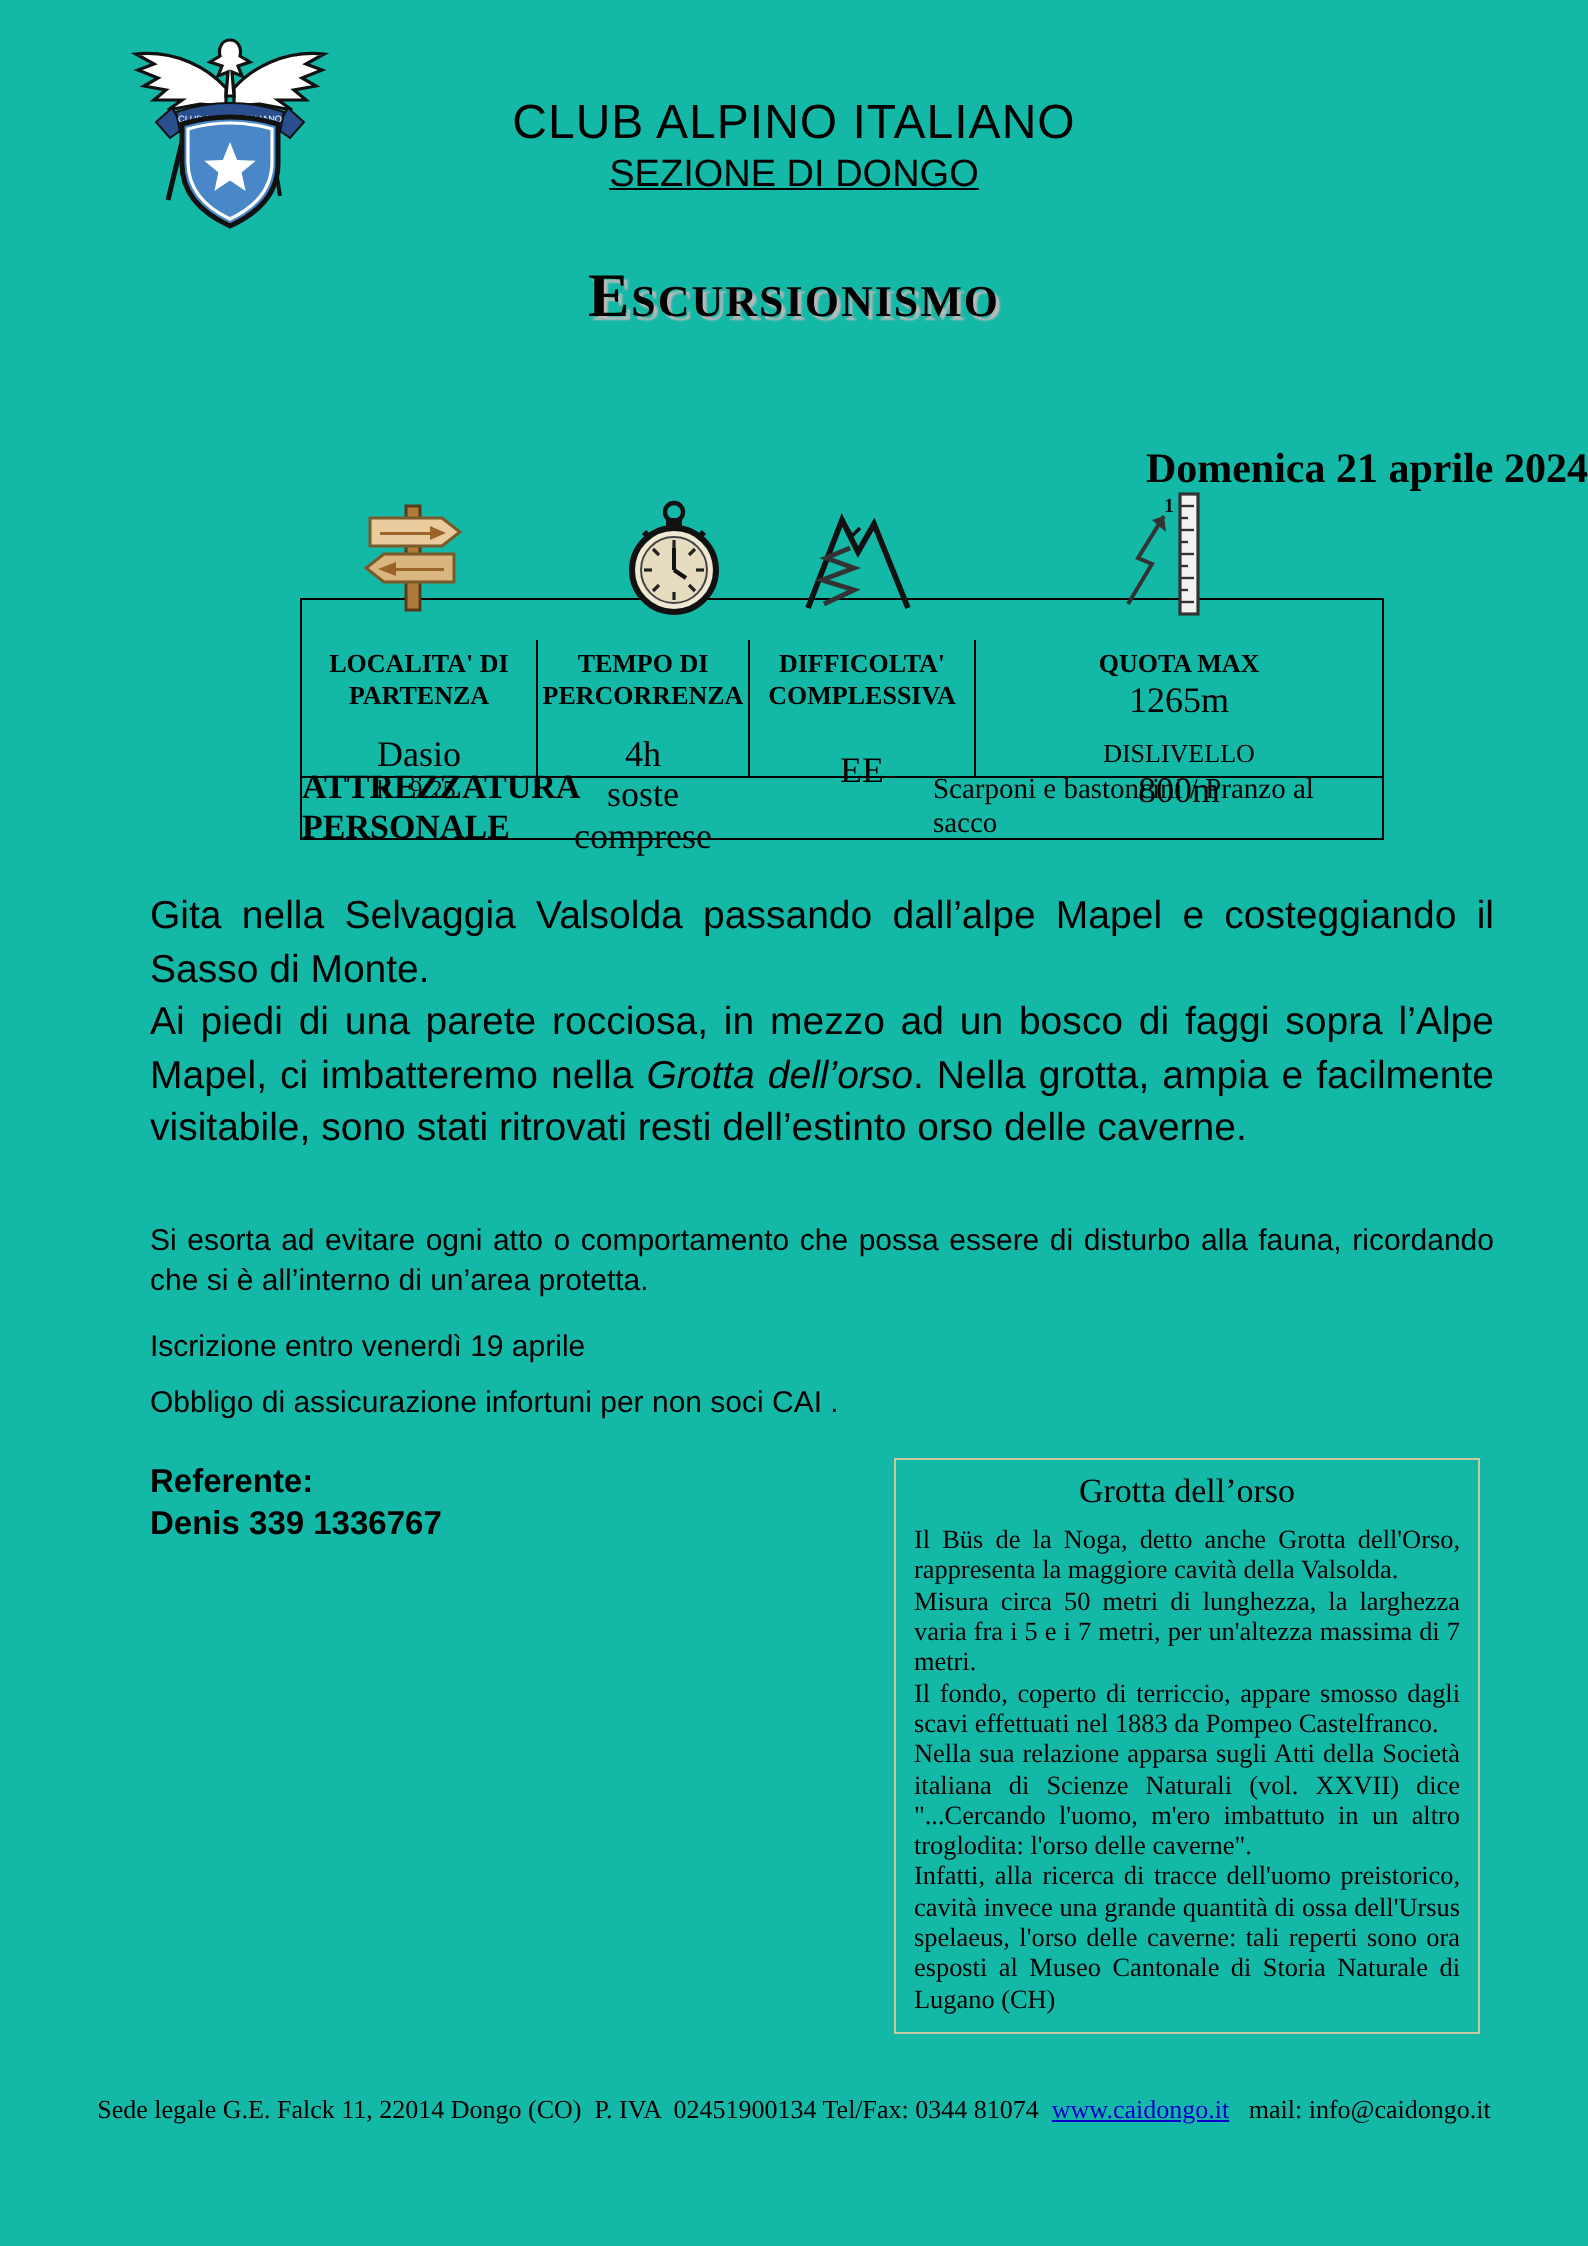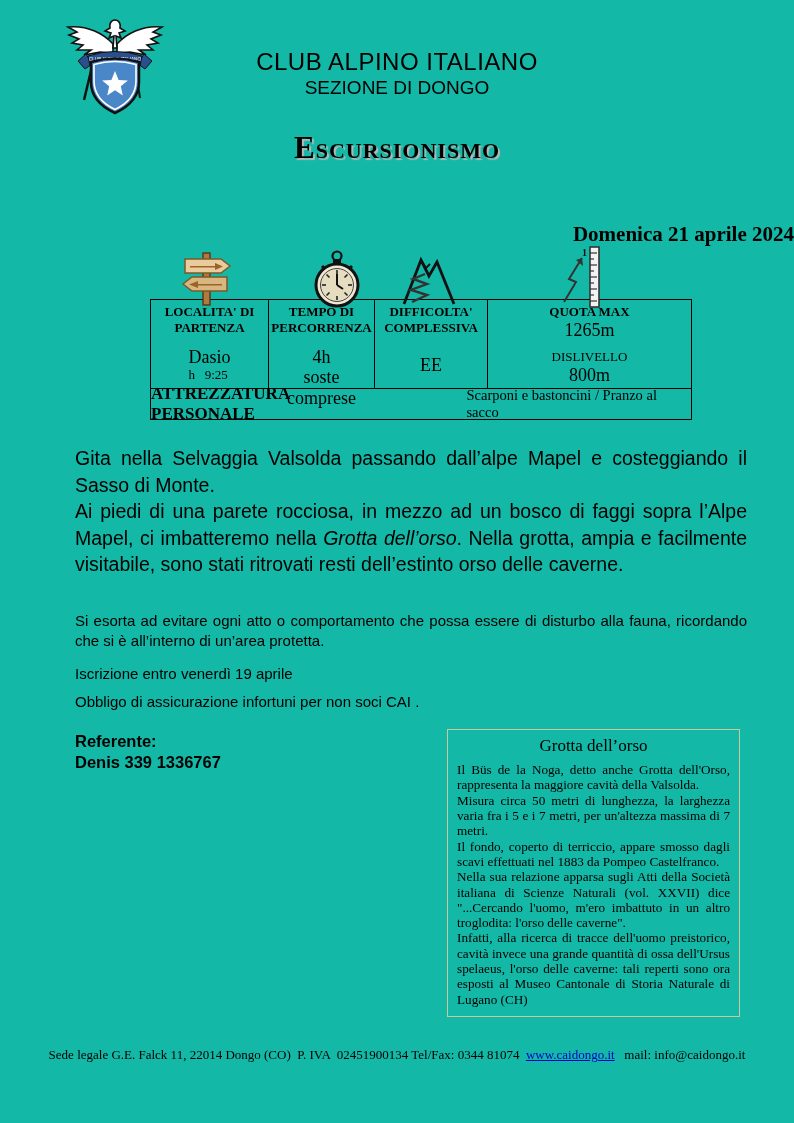--- a/index.html
+++ b/index.html
@@ -10,21 +10,21 @@
     font-family:"Liberation Serif", serif; color:#000;
   }
   
   .logo { position:absolute; left:64px; top:12px; width:102px; height:104px; }
   .org-name {
     position:absolute; top:48px; left:0; width:794px; text-align:center;
     font-family:"Liberation Sans", sans-serif; font-size:24px; letter-spacing:0.5px;
   }
   .section-name {
     position:absolute; top:77px; left:0; width:794px; text-align:center;
-    font-family:"Liberation Sans", sans-serif; font-size:19px;
+    font-family:"Liberation Sans", sans-serif; font-size:19px;text-decoration:underline;
   }
   
   .activity-title {
     position:absolute; top:130px; left:0; width:794px; text-align:center;
     font-weight:bold; font-size:31px; font-variant:small-caps; letter-spacing:1px;
     text-shadow:2px 2px 1px #b9b9b9;
   }
   .destination-title {
     position:absolute; top:169px; left:0; width:794px; text-align:center;
     font-weight:bold; font-size:28px;
@@ -34,21 +34,21 @@
     font-weight:bold; font-size:21px;
   }
   
   .table-icon { position:absolute; z-index:2; }
   
   .info-table {
     position:absolute; left:150px; top:299px; width:542px;
     border:1px solid #000; background:transparent;
   }
   .info-cols { display:flex; height:88px; }
-  .info-col { border-right:1px solid #000; text-align:center; padding-top:4px; }
+  .info-col { border-right:1px solid #000; text-align:center; padding-top:4px;margin-top:20px; }
   .info-col:last-child { border-right:none; }
   .col-w0 { width:118px; } .col-w1 { width:106px; } .col-w2 { width:113px; } .col-w3 { flex:1; }
   .cell-head { font-weight:bold; font-size:13px; line-height:1.25; }
   .cell-big { font-size:18px; line-height:1.15; }
   .cell-small { font-size:13px; line-height:1.2; white-space:pre-wrap; }
   .val-block1 { margin-top:10px; }
   .val-left { display:inline-block; text-align:left; }
   .equip-row {
     border-top:1px solid #000; height:31px;
     display:flex; align-items:center; justify-content:center; gap:26px;

